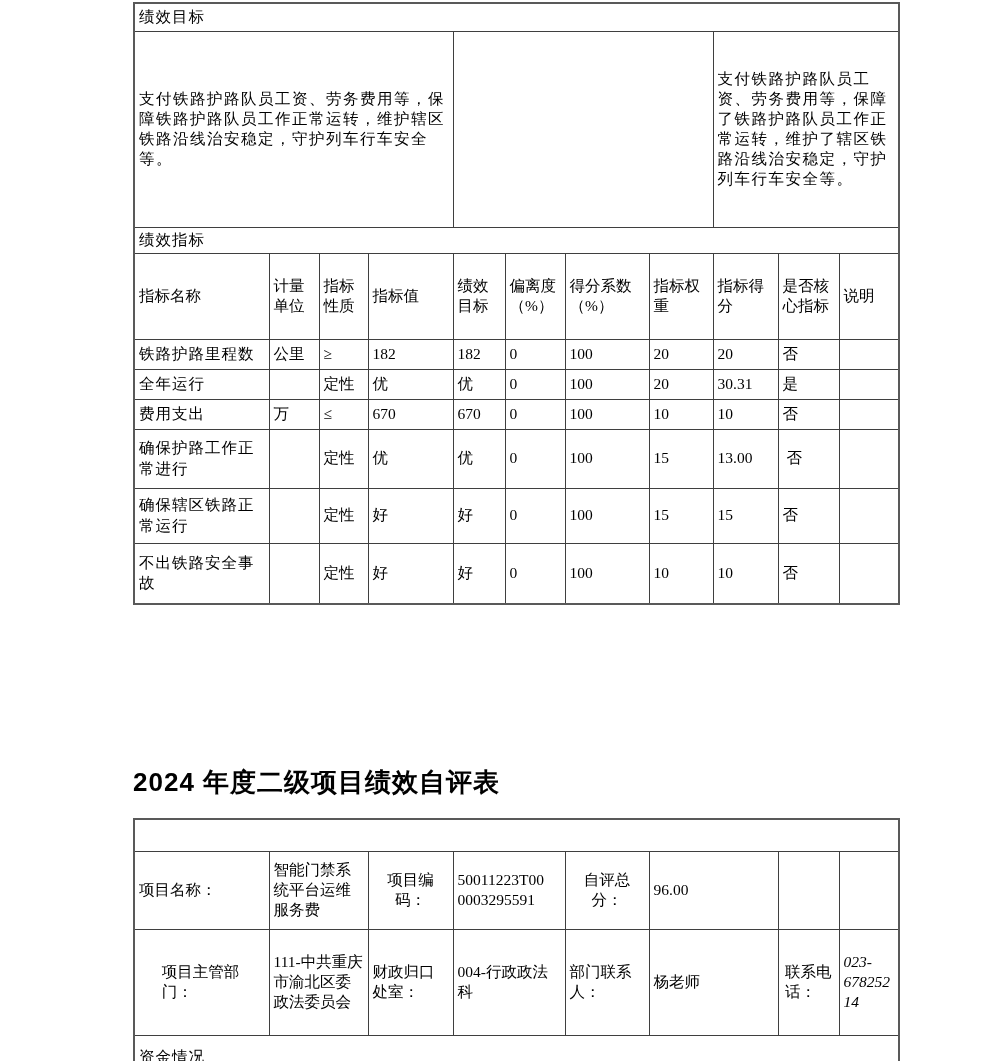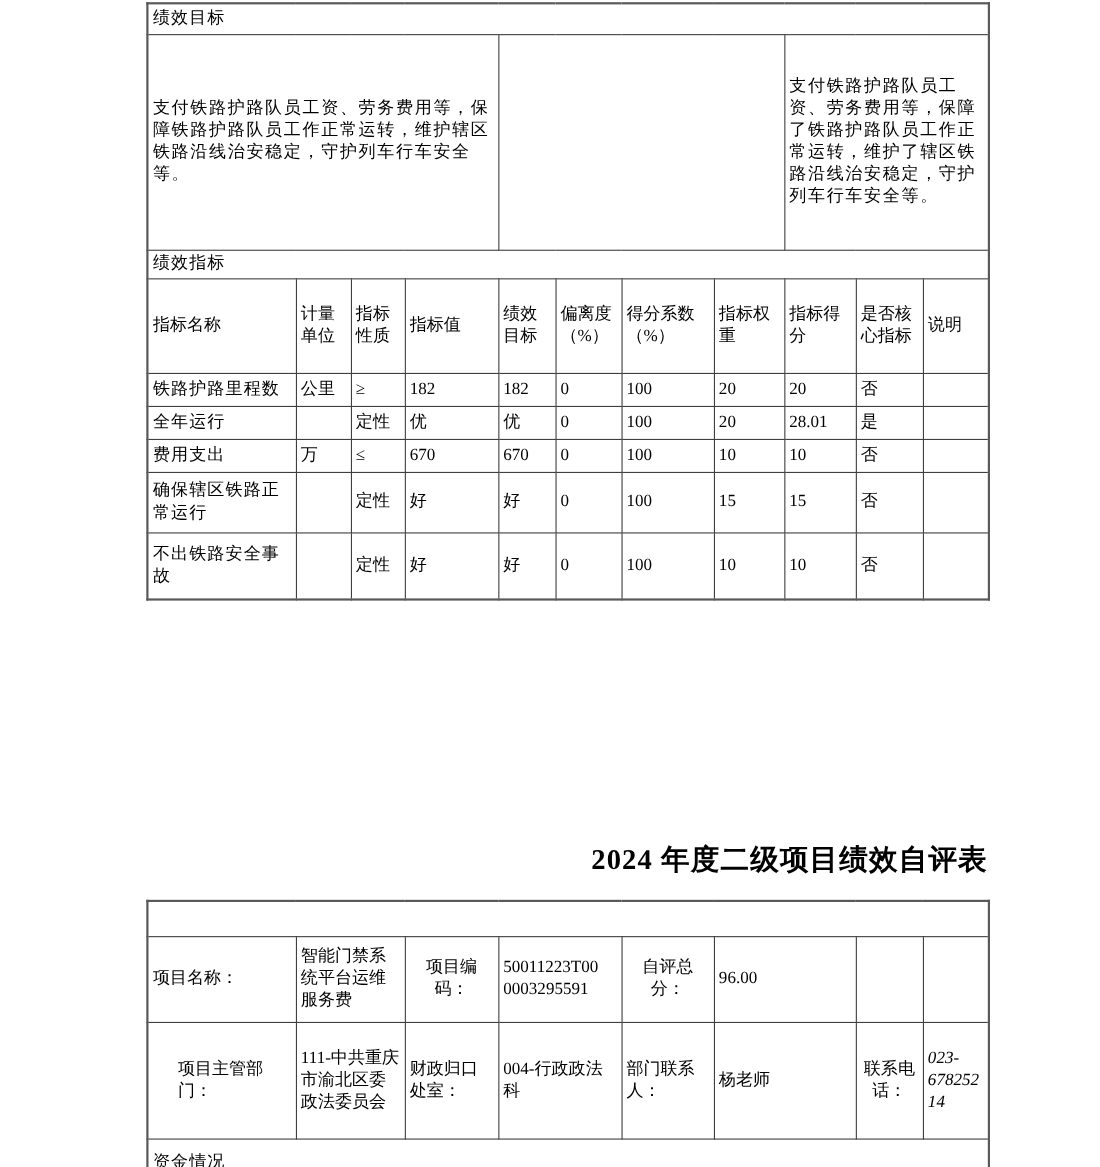--- a/index.html
+++ b/index.html
@@ -27,30 +27,30 @@
   .num{padding:1px 6px;overflow-wrap:break-word;line-height:1.25;}
   .gt{ 
     font-size:16px;letter-spacing:1.5px;line-height:27px;
     vertical-align:top;padding:5px 6px;text-align:left;margin-top:48px;
   }
   .sec{text-align:center;letter-spacing:1px;margin-left:47px;}
   .hdr{text-align:center;padding:1px 2px;line-height:1.45;}
   .w150{width:150px;margin:0 auto;text-align:center;}
   .lb50{width:50px;margin:0 auto;text-align:center;}
   .lb80{width:80px;margin:0 auto;text-align:left;}
-  .lb47{width:47px;margin:0 auto;text-align:center;}
+  .lb47{width:47px;margin:0 auto;text-align:left;}
   .label{text-align:center;line-height:1.5;}
   .code{width:90px;overflow-wrap:break-word;word-wrap:break-word;}
   .phone{overflow-wrap:break-word;word-wrap:break-word;line-height:1.35;font-style:italic;}
   .funds{vertical-align:top;padding-top:4px;}
   .title{
     position:absolute;left:133px;top:763px;width:765px;height:38px;
-    line-height:38px;text-align:right;
+    line-height:38px;text-align:left;
     font-size:26px;font-weight:bold;letter-spacing:1px;
-    font-family:Liberation Serif, serif;
+    font-family:Liberation Sans, sans-serif;
   }
 </style>
 </head>
 <body>
 
 <table class="t t1">
   <colgroup>
     <col style="width:135px">
       <col style="width:50px">
       <col style="width:49px">
@@ -111,39 +111,52 @@
 
   <tr style="height:30px">
     <td class="name">全年运行</td>
     <td></td>
     <td>定性</td>
     <td class="r">优</td>
     <td class="r">优</td>
     <td class="r">0</td>
     <td class="r">100</td>
     <td class="r">20</td>
-    <td class="r">28.01</td>
+    <td class="r">30.31</td>
     <td>是</td>
     <td></td>
   </tr>
 
   <tr style="height:30px">
     <td class="name">费用支出</td>
     <td>万</td>
     <td>≤</td>
     <td class="r">670</td>
     <td class="r">670</td>
     <td class="r">0</td>
     <td class="r">100</td>
     <td class="r">10</td>
     <td class="r">10</td>
     <td>否</td>
     <td></td>
   </tr>
 
+  <tr style="height:59px">
+    <td class="name">确保护路工作正常进行</td>
+    <td></td>
+    <td>定性</td>
+    <td class="r">优</td>
+    <td class="r">优</td>
+    <td class="r">0</td>
+    <td class="r">100</td>
+    <td class="r">15</td>
+    <td class="r" style="padding-right:10px">13.00</td>
+    <td style="padding-left:8px">否</td>
+    <td></td>
+  </tr>
 
   <tr style="height:55px">
     <td class="name">确保辖区铁路正常运行</td>
     <td></td>
     <td>定性</td>
     <td class="r">好</td>
     <td class="r">好</td>
     <td class="r">0</td>
     <td class="r">100</td>
     <td class="r">15</td>

